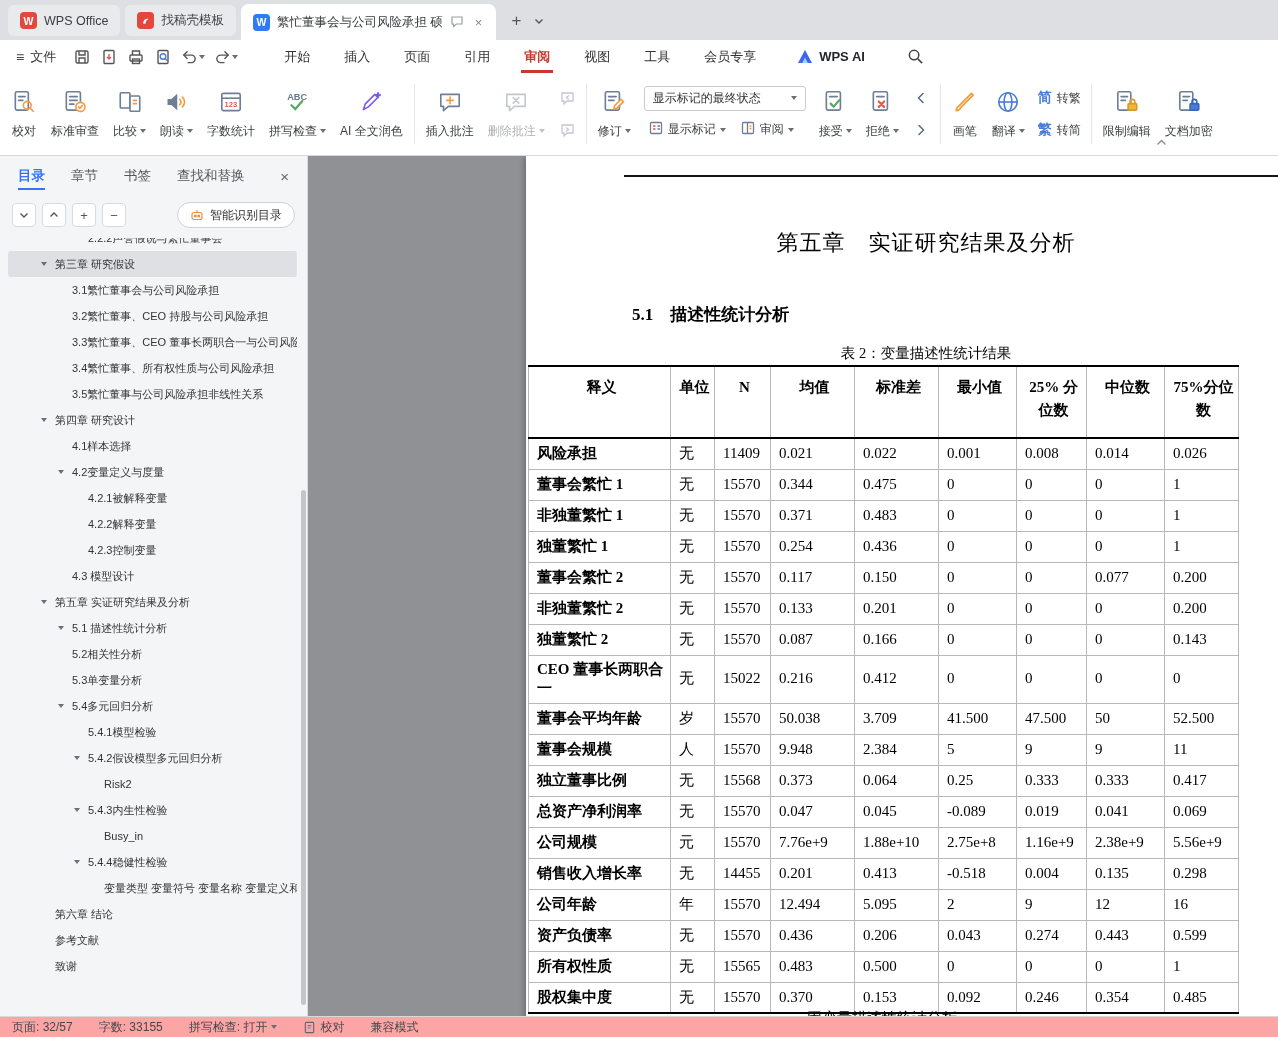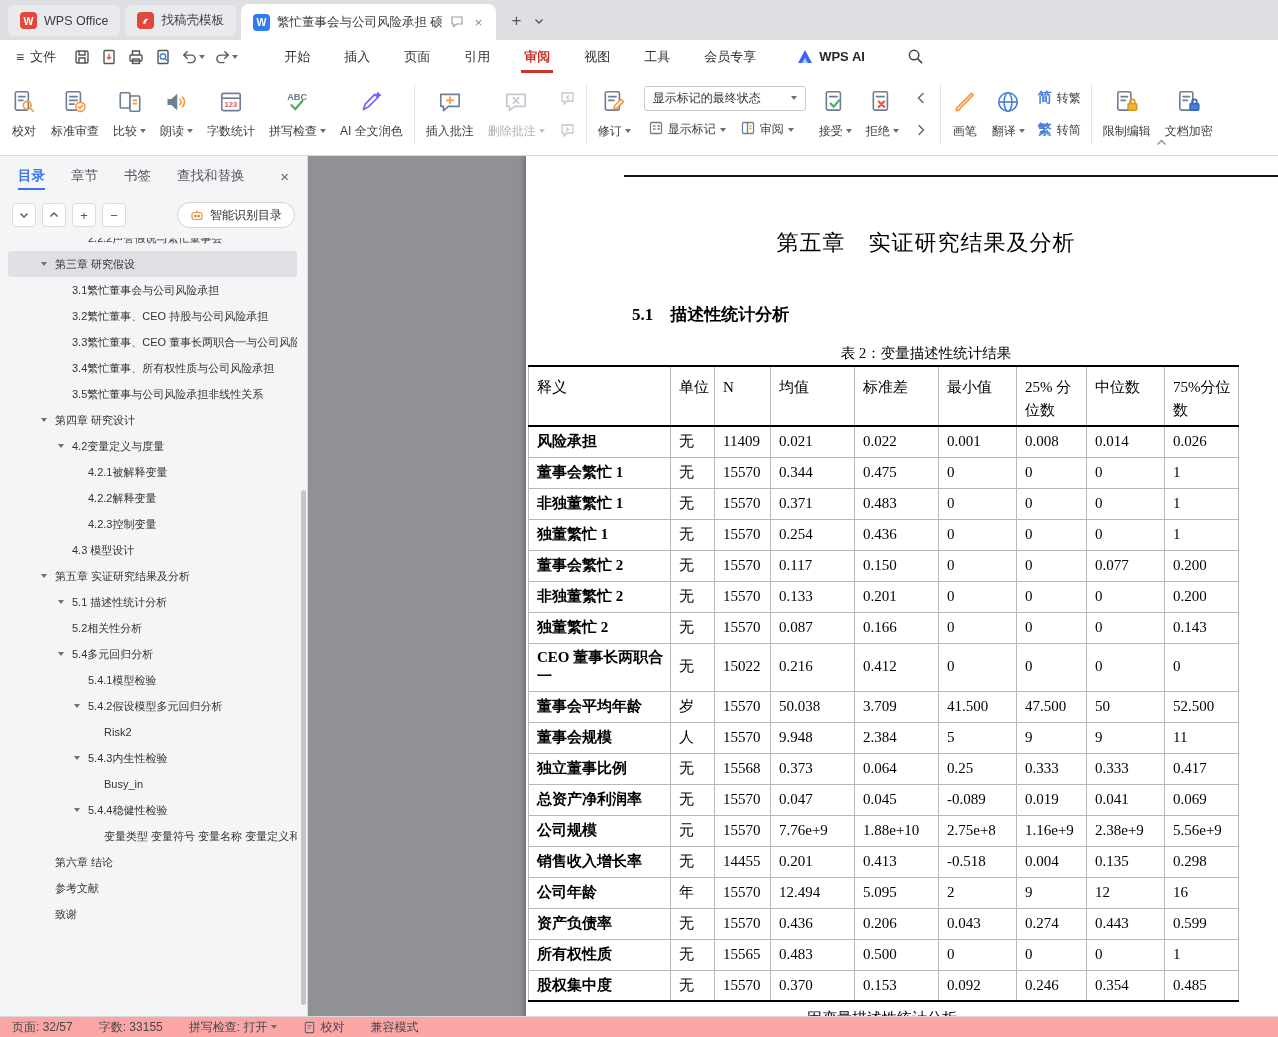--- a/index.html
+++ b/index.html
@@ -87,22 +87,22 @@
   .docarea { flex:1; background:#8f9195; position:relative; overflow:hidden; }
   .page { position:absolute; left:218px; top:0; width:800px; height:880px; background:#fff;
           box-shadow:0 0 7px rgba(0,0,0,.4); font-family:"Liberation Serif",serif; color:#000; }
   .prev-rule { position:absolute; top:19px; left:98px; width:702px; height:2px; background:#151515; }
   .ch-title { position:absolute; top:72px; left:0; width:100%; text-align:center; font-size:22px; font-weight:400;
               letter-spacing:1px; }
   .sec-head { position:absolute; top:147px; left:106px; font-size:17px; font-weight:700; }
   .tbl-caption { position:absolute; top:188px; left:0; width:100%; text-align:center; font-size:14.5px; }
   .stats-table { position:absolute; top:209px; left:2px; width:710px; border-collapse:collapse; table-layout:fixed;
                  font-size:15px; border-top:2.5px solid #000; }
-  .stats-table th { border:1px solid #b8b8b8; border-top:none; border-bottom:2px solid #000; font-weight:normal;
-                    text-align:left; vertical-align:top; padding:9px 4px 0 8px; height:60px; line-height:1.55; }
+  .stats-table th { border:1px solid #b8b8b8; border-top:none; border-bottom:2px solid #000; font-weight:bold;
+                    text-align:center; vertical-align:top; padding:9px 4px 0 8px; height:72px; line-height:1.55; }
   .stats-table td { border:1px solid #b8b8b8; text-align:left; padding:4px 4px 4px 8px; height:31px; line-height:1.3; }
   .stats-table td:first-child { font-weight:bold; }
   .stats-table tbody tr:last-child td { border-bottom:2.5px solid #000; }
   .c0{width:142px}.c1{width:44px}.c2{width:56px}.c3{width:84px}.c4{width:84px}.c5{width:78px}.c6{width:70px}.c7{width:78px}.c8{width:74px}
   .next-sec { position:absolute; top:853px; left:2px; width:708px; text-align:center; font-size:15px; }
 
   
   .statusbar { position:absolute; left:0; right:0; bottom:0; height:21px; background:#fca5a5;
                border-top:1px solid #d8d9db; display:flex; align-items:center; padding-left:12px;
                font-size:12px; color:#45484d; }
@@ -493,34 +493,36 @@
               <span class="tri-down"></span>
             </span><span>第三章 研究假设</span></div>
           <div class="toc-item lvl1"><span>3.1繁忙董事会与公司风险承担</span></div>
           <div class="toc-item lvl1"><span>3.2繁忙董事、CEO 持股与公司风险承担</span></div>
           <div class="toc-item lvl1"><span>3.3繁忙董事、CEO 董事长两职合一与公司风险...</span></div>
           <div class="toc-item lvl1"><span>3.4繁忙董事、所有权性质与公司风险承担</span></div>
           <div class="toc-item lvl1"><span>3.5繁忙董事与公司风险承担非线性关系</span></div>
           <div class="toc-item lvl0"><span class="arr">
               <span class="tri-down"></span>
             </span><span>第四章 研究设计</span></div>
+          <div class="toc-item lvl1"><span>4.1样本选择</span></div>
           <div class="toc-item lvl1"><span class="arr">
               <span class="tri-down"></span>
             </span><span>4.2变量定义与度量</span></div>
           <div class="toc-item lvl2"><span>4.2.1被解释变量</span></div>
           <div class="toc-item lvl2"><span>4.2.2解释变量</span></div>
           <div class="toc-item lvl2"><span>4.2.3控制变量</span></div>
           <div class="toc-item lvl1"><span>4.3 模型设计</span></div>
           <div class="toc-item lvl0"><span class="arr">
               <span class="tri-down"></span>
             </span><span>第五章 实证研究结果及分析</span></div>
           <div class="toc-item lvl1"><span class="arr">
               <span class="tri-down"></span>
             </span><span>5.1 描述性统计分析</span></div>
           <div class="toc-item lvl1"><span>5.2相关性分析</span></div>
+          <div class="toc-item lvl1"><span>5.3单变量分析</span></div>
           <div class="toc-item lvl1"><span class="arr">
               <span class="tri-down"></span>
             </span><span>5.4多元回归分析</span></div>
           <div class="toc-item lvl2"><span>5.4.1模型检验</span></div>
           <div class="toc-item lvl2"><span class="arr">
               <span class="tri-down"></span>
             </span><span>5.4.2假设模型多元回归分析</span></div>
           <div class="toc-item lvl3"><span>Risk2</span></div>
           <div class="toc-item lvl2"><span class="arr">
               <span class="tri-down"></span>

